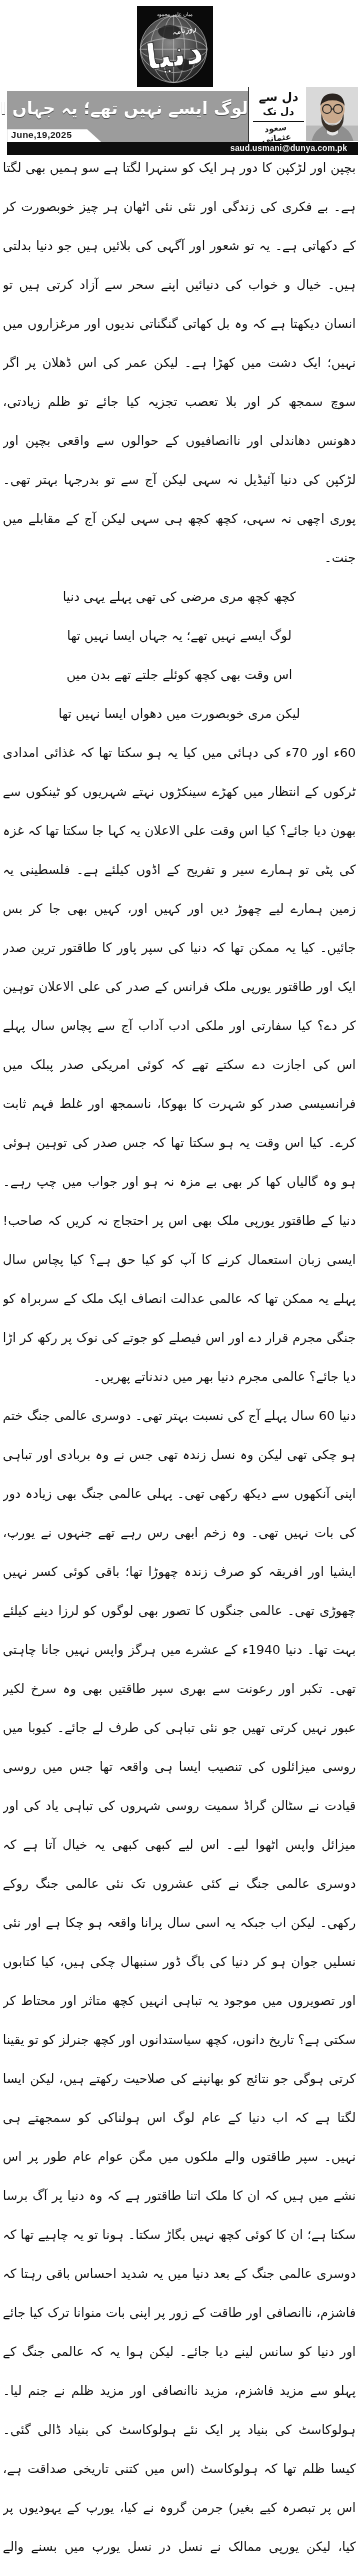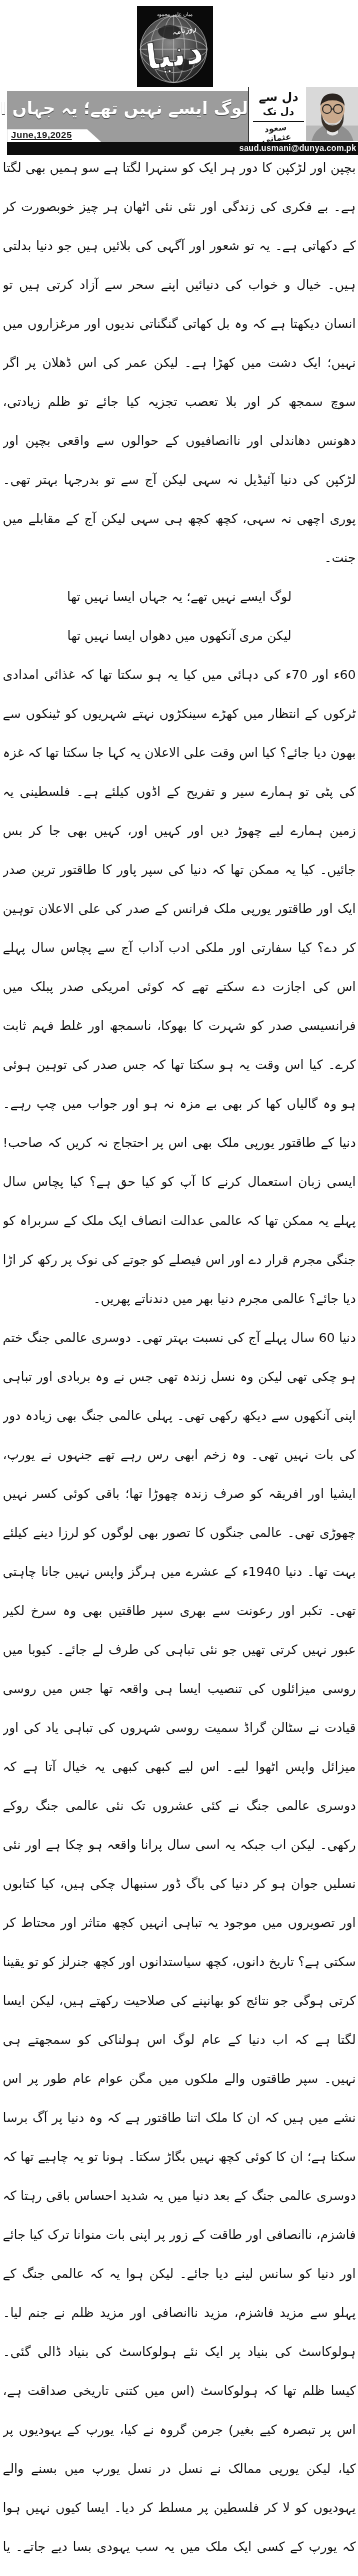--- a/index.html
+++ b/index.html
@@ -18,42 +18,42 @@
     position:absolute;top:6.6px;left:0;right:0;text-align:center;
     direction:rtl;color:#ffffff;font-weight:bold;font-size:17px;
     white-space:nowrap;text-shadow:0 0.6px 0.6px #555;
   }
   .date-wedge{
     position:absolute;left:0;bottom:0;width:94px;height:12.7px;background:#ffffff;
     clip-path:polygon(0 0,85% 0,100% 100%,0 100%);
   }
   .date-wedge span{
     display:block;font-family:"Liberation Sans",sans-serif;font-weight:bold;
-    font-size:9.4px;color:#1b1b1b;line-height:12.7px;padding-left:3.9px;letter-spacing:0.2px;text-decoration:underline;
+    font-size:9.4px;color:#1b1b1b;line-height:12.7px;padding-left:3.9px;letter-spacing:0.2px;
   }
   
   .author-box{
     position:absolute;left:248px;top:87px;width:110px;height:55px;background:#ffffff;
     border-left:1.1px solid #3a3a3a;
   }
   .col-title{
     position:absolute;right:55px;top:3.3px;width:51px;direction:rtl;text-align:center;
     color:#111;font-weight:bold;
   }
   .col-title .l1{display:block;font-size:12px;line-height:14.3px;}
   .col-title .l2{display:block;font-size:10px;line-height:14.3px;border-bottom:1.1px solid #111;padding-bottom:1.7px;}
   .author-name{
     position:absolute;right:60px;top:36px;width:46px;direction:rtl;text-align:center;
     font-size:8.3px;font-weight:bold;color:#222;transform:rotate(-6deg);
   }
   .author-photo{position:absolute;right:0;top:0;width:53px;height:54px;}
   
   .email-bar{
     position:absolute;left:7.2px;top:142px;width:351px;height:12.7px;background:#0d0d0d;
-    box-sizing:border-box;text-align:right;padding-right:2px;
+    box-sizing:border-box;text-align:right;padding-right:11px;
   }
   .email-bar span{
     font-family:"Liberation Sans",sans-serif;font-weight:bold;font-size:8.3px;
     color:#f5f5f5;line-height:12.7px;letter-spacing:0.1px;
   }
   
   article{
     position:absolute;left:2.8px;top:148px;width:353px;height:2409px;overflow:hidden;
     direction:rtl;color:#111;
   }
@@ -125,19 +125,21 @@
     </svg>
   </div>
 </div>
 
 <div class="email-bar">
   <span>saud.usmani@dunya.com.pk</span>
 </div>
 
 <article>
   <p>بچپن اور لڑکپن کا دور ہر ایک کو سنہرا لگتا ہے سو ہمیں بھی لگتا ہے۔ بے فکری کی زندگی اور نئی نئی اٹھان ہر چیز خوبصورت کر کے دکھاتی ہے۔ یہ تو شعور اور آگہی کی بلائیں ہیں جو دنیا بدلتی ہیں۔ خیال و خواب کی دنیائیں اپنے سحر سے آزاد کرتی ہیں تو انسان دیکھتا ہے کہ وہ بل کھاتی گنگناتی ندیوں اور مرغزاروں میں نہیں؛ ایک دشت میں کھڑا ہے۔ لیکن عمر کی اس ڈھلان پر اگر سوچ سمجھ کر اور بلا تعصب تجزیہ کیا جائے تو ظلم زیادتی، دھونس دھاندلی اور ناانصافیوں کے حوالوں سے واقعی بچپن اور لڑکپن کی دنیا آئیڈیل نہ سہی لیکن آج سے تو بدرجہا بہتر تھی۔ پوری اچھی نہ سہی، کچھ کچھ ہی سہی لیکن آج کے مقابلے میں جنت۔</p>
+  <p class="verse">کچھ کچھ مری مرضی کی تھی پہلے یہی دنیا</p>
   <p class="verse">لوگ ایسے نہیں تھے؛ یہ جہاں ایسا نہیں تھا</p>
-  <p class="verse">لیکن مری آنکھوں میں دھواں ایسا نہیں تھا</p>
+  <p class="verse">اس وقت بھی کچھ کوئلے جلتے تھے بدن میں</p>
+  <p class="verse">لیکن مری خوبصورت میں دھواں ایسا نہیں تھا</p>
   <p>60ء اور 70ء کی دہائی میں کیا یہ ہو سکتا تھا کہ غذائی امدادی ٹرکوں کے انتظار میں کھڑے سینکڑوں نہتے شہریوں کو ٹینکوں سے بھون دیا جائے؟ کیا اس وقت علی الاعلان یہ کہا جا سکتا تھا کہ غزہ کی پٹی تو ہمارے سیر و تفریح کے اڈوں کیلئے ہے۔ فلسطینی یہ زمین ہمارے لیے چھوڑ دیں اور کہیں اور، کہیں بھی جا کر بس جائیں۔ کیا یہ ممکن تھا کہ دنیا کی سپر پاور کا طاقتور ترین صدر ایک اور طاقتور یورپی ملک فرانس کے صدر کی علی الاعلان توہین کر دے؟ کیا سفارتی اور ملکی ادب آداب آج سے پچاس سال پہلے اس کی اجازت دے سکتے تھے کہ کوئی امریکی صدر پبلک میں فرانسیسی صدر کو شہرت کا بھوکا، ناسمجھ اور غلط فہم ثابت کرے۔ کیا اس وقت یہ ہو سکتا تھا کہ جس صدر کی توہین ہوئی ہو وہ گالیاں کھا کر بھی بے مزہ نہ ہو اور جواب میں چپ رہے۔ دنیا کے طاقتور یورپی ملک بھی اس پر احتجاج نہ کریں کہ صاحب! ایسی زبان استعمال کرنے کا آپ کو کیا حق ہے؟ کیا پچاس سال پہلے یہ ممکن تھا کہ عالمی عدالت انصاف ایک ملک کے سربراہ کو جنگی مجرم قرار دے اور اس فیصلے کو جوتے کی نوک پر رکھ کر اڑا دیا جائے؟ عالمی مجرم دنیا بھر میں دندناتے پھریں۔</p>
   <p>دنیا 60 سال پہلے آج کی نسبت بہتر تھی۔ دوسری عالمی جنگ ختم ہو چکی تھی لیکن وہ نسل زندہ تھی جس نے وہ بربادی اور تباہی اپنی آنکھوں سے دیکھ رکھی تھی۔ پہلی عالمی جنگ بھی زیادہ دور کی بات نہیں تھی۔ وہ زخم ابھی رس رہے تھے جنہوں نے یورپ، ایشیا اور افریقہ کو صرف زندہ چھوڑا تھا؛ باقی کوئی کسر نہیں چھوڑی تھی۔ عالمی جنگوں کا تصور بھی لوگوں کو لرزا دینے کیلئے بہت تھا۔ دنیا 1940ء کے عشرے میں ہرگز واپس نہیں جانا چاہتی تھی۔ تکبر اور رعونت سے بھری سپر طاقتیں بھی وہ سرخ لکیر عبور نہیں کرتی تھیں جو نئی تباہی کی طرف لے جائے۔ کیوبا میں روسی میزائلوں کی تنصیب ایسا ہی واقعہ تھا جس میں روسی قیادت نے سٹالن گراڈ سمیت روسی شہروں کی تباہی یاد کی اور میزائل واپس اٹھوا لیے۔ اس لیے کبھی کبھی یہ خیال آتا ہے کہ دوسری عالمی جنگ نے کئی عشروں تک نئی عالمی جنگ روکے رکھی۔ لیکن اب جبکہ یہ اسی سال پرانا واقعہ ہو چکا ہے اور نئی نسلیں جوان ہو کر دنیا کی باگ ڈور سنبھال چکی ہیں، کیا کتابوں اور تصویروں میں موجود یہ تباہی انہیں کچھ متاثر اور محتاط کر سکتی ہے؟ تاریخ دانوں، کچھ سیاستدانوں اور کچھ جنرلز کو تو یقینا کرتی ہوگی جو نتائج کو بھانپنے کی صلاحیت رکھتے ہیں، لیکن ایسا لگتا ہے کہ اب دنیا کے عام لوگ اس ہولناکی کو سمجھتے ہی نہیں۔ سپر طاقتوں والے ملکوں میں مگن عوام عام طور پر اس نشے میں ہیں کہ ان کا ملک اتنا طاقتور ہے کہ وہ دنیا پر آگ برسا سکتا ہے؛ ان کا کوئی کچھ نہیں بگاڑ سکتا۔ ہونا تو یہ چاہیے تھا کہ دوسری عالمی جنگ کے بعد دنیا میں یہ شدید احساس باقی رہتا کہ فاشزم، ناانصافی اور طاقت کے زور پر اپنی بات منوانا ترک کیا جائے اور دنیا کو سانس لینے دیا جائے۔ لیکن ہوا یہ کہ عالمی جنگ کے پہلو سے مزید فاشزم، مزید ناانصافی اور مزید ظلم نے جنم لیا۔ ہولوکاسٹ کی بنیاد پر ایک نئے ہولوکاسٹ کی بنیاد ڈالی گئی۔ کیسا ظلم تھا کہ ہولوکاسٹ (اس میں کتنی تاریخی صداقت ہے، اس پر تبصرہ کیے بغیر) جرمن گروہ نے کیا، یورپ کے یہودیوں پر کیا، لیکن یورپی ممالک نے نسل در نسل یورپ میں بسنے والے یہودیوں کو لا کر فلسطین پر مسلط کر دیا۔ ایسا کیوں نہیں ہوا کہ یورپ کے کسی ایک ملک میں یہ سب یہودی بسا دیے جاتے۔ یا سب ملک مل کر انہیں اپنی بستیوں میں جگہ دیتے۔ امریکہ ایک پورا براعظم ہے۔ اس کیلئے کیا یہ ممکن نہیں تھا کہ موجودہ اسرائیل کے برابر رقبے کی ایک ریاست یہودیوں کو دے کر وہاں اسرائیل بنا دیتا؟ ہولوکاسٹ کے یہودیوں سے اتنی ہمدردی تھی تو اپنے گھر میں جگہ دیتے، دوسروں کے گھر کیوں برباد کیے؟ یہ فلسطینیوں اور عربوں کے ساتھ بہت بڑا ظلم اور ناانصافی تھی، جو مغربی اقوام نے کی اور اس کا خمیازہ نہ صرف فلسطینیوں اور عربوں نے نسل در نسل بھگتا بلکہ اب پوری دنیا بھگت رہی ہے۔ دنیا کی خشکی اور تری کو ایسے ہی فیصلوں نے فساد سے بھر دیا اور ظلم کبھی امن ساتھ نہیں لا سکتا۔</p>
 
 </article>
 
 
 </body></html>

